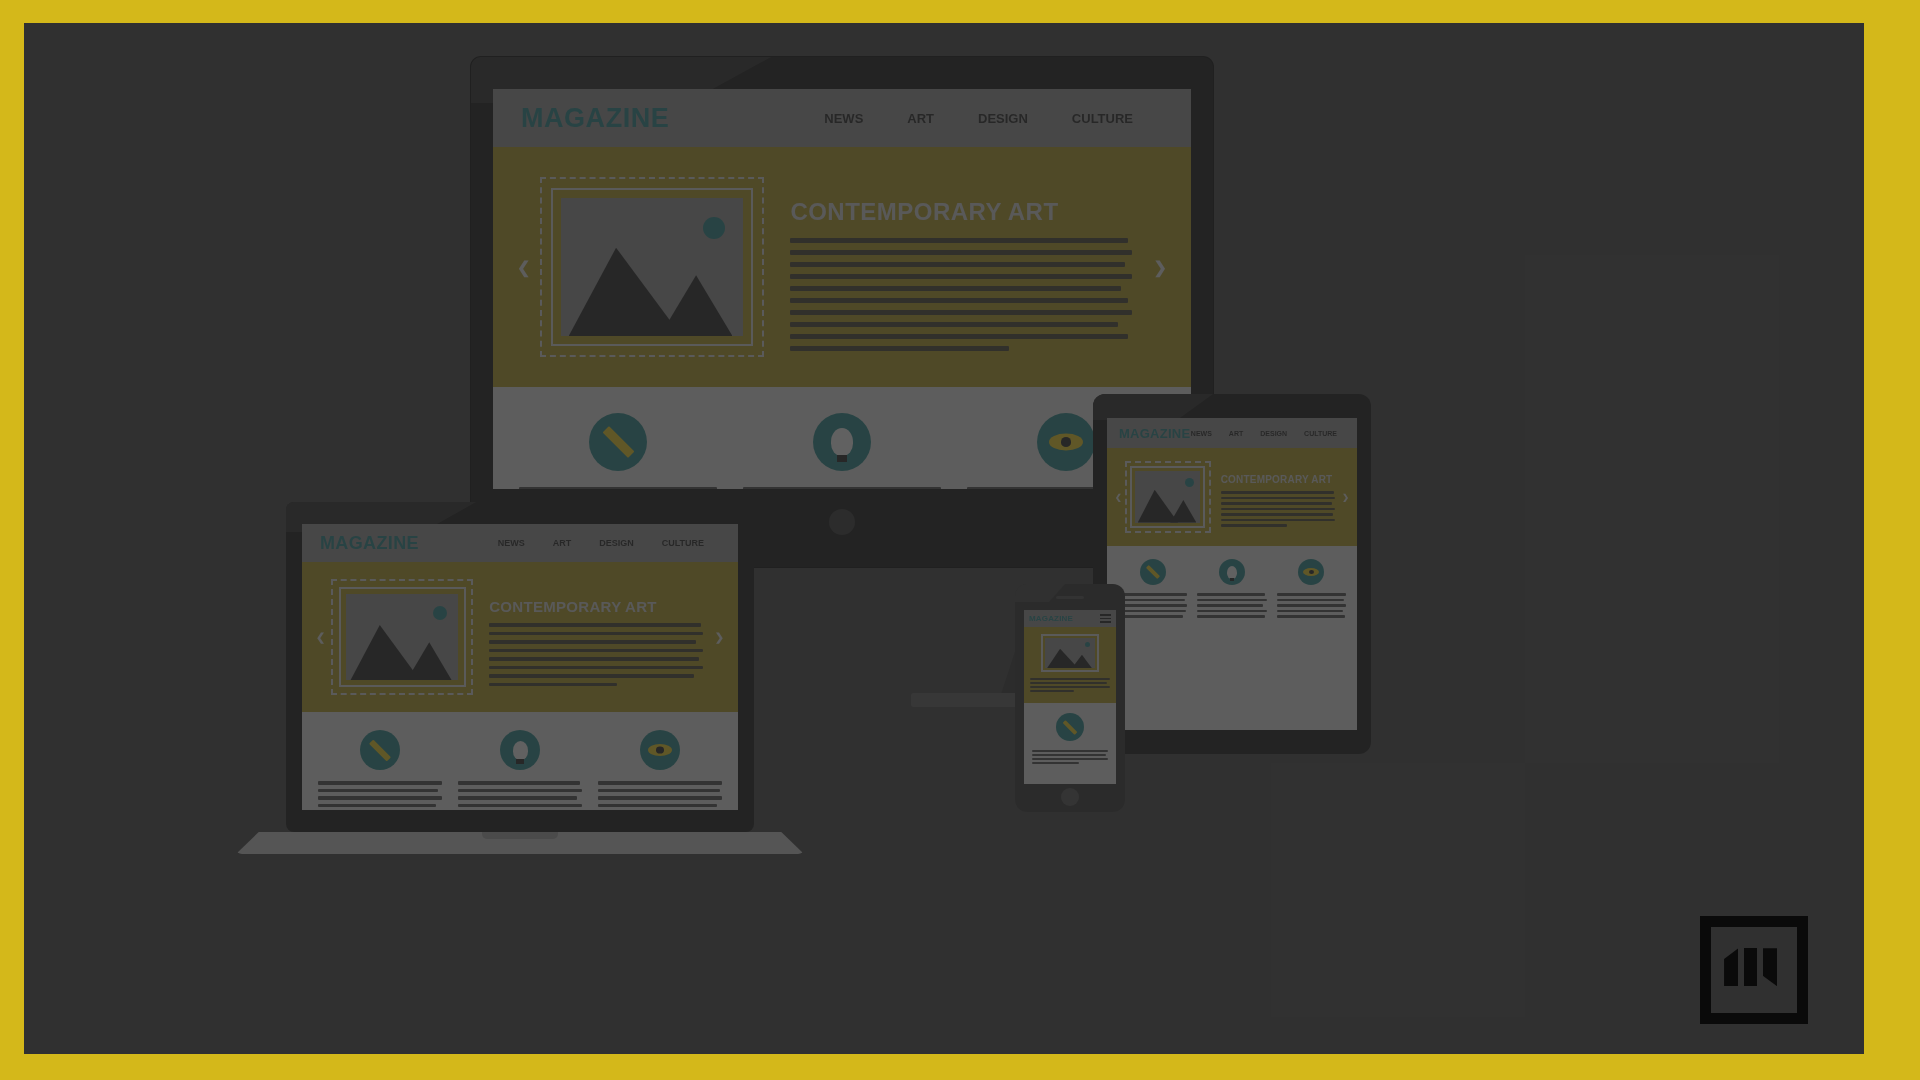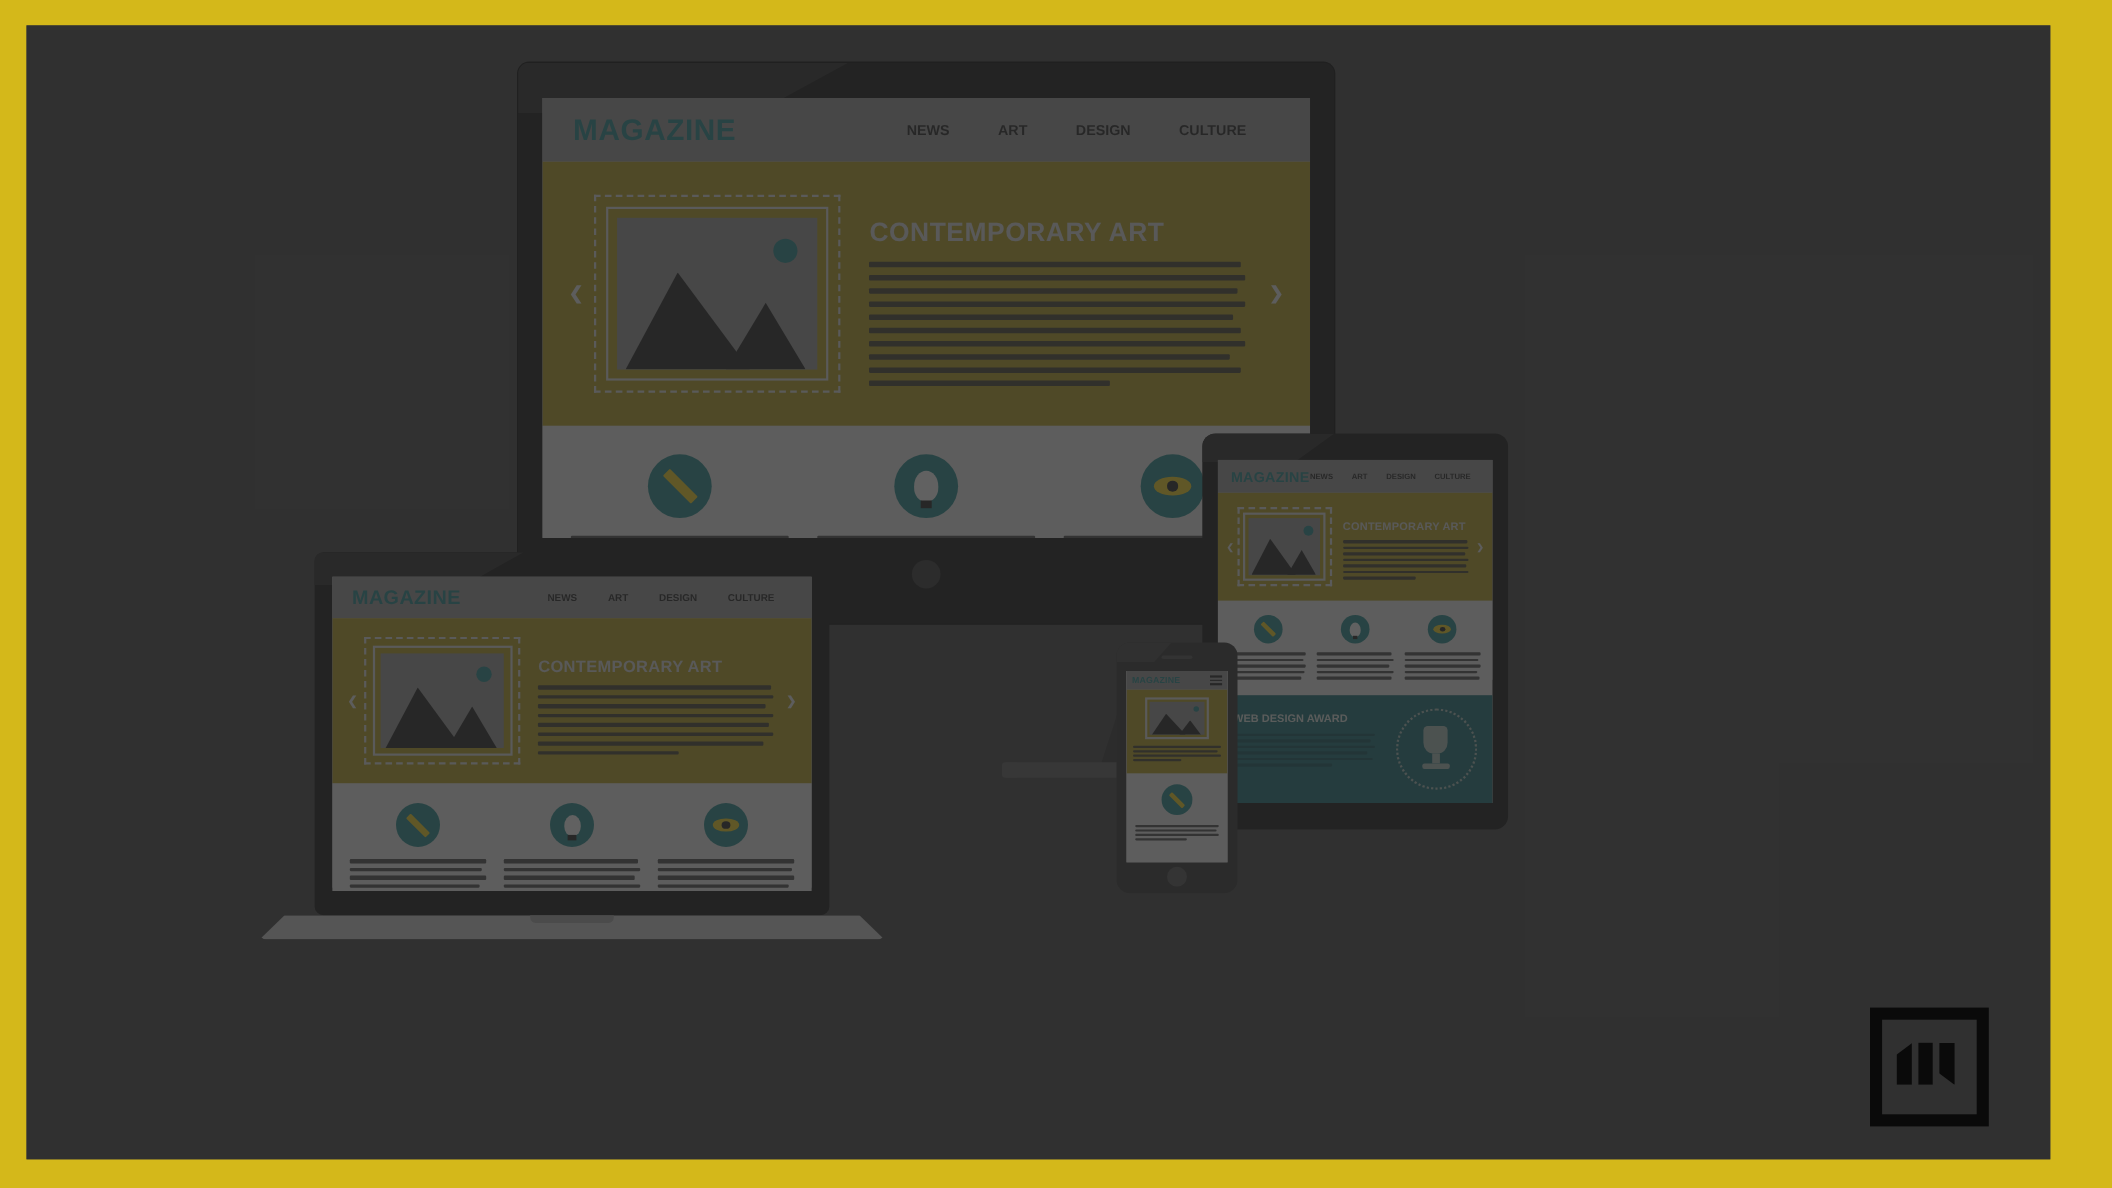--- a/index.html
+++ b/index.html
@@ -430,37 +430,20 @@
                 <div class="lines" style="gap:3px;margin-top:8px;width:100%;">
                   <i style="height:2.5px;width:100%"></i>
                     <i style="height:2.5px;width:97%"></i>
                   <i style="height:2.5px;width:100%"></i>
                     <i style="height:2.5px;width:95%"></i>
                   <i style="height:2.5px;width:99%"></i>
                 </div>
               </div>
             </div>
 
-            <div class="teal" style="height:104px;margin-top:14px;padding:16px 14px;">
-              <div class="tealTitle" style="font-size:10px;margin-bottom:8px;">WEB DESIGN AWARD</div>
-              <div class="lines" style="gap:3px;width:58%;">
-                <i style="height:2.5px;width:100%;background:#0c4a50;"></i>
-                <i style="height:2.5px;width:97%;background:#0c4a50;"></i>
-                <i style="height:2.5px;width:100%;background:#0c4a50;"></i>
-                <i style="height:2.5px;width:95%;background:#0c4a50;"></i>
-                <i style="height:2.5px;width:99%;background:#0c4a50;"></i>
-                <i style="height:2.5px;width:70%;background:#0c4a50;"></i>
-              </div>
-              <div style="position:absolute;right:14px;top:12px;width:74px;height:74px;">
-                <div class="badge" style="inset:0;"></div>
-                <div class="trophy" style="left:34%;top:22%;width:30%;height:34%;border-radius:4px 4px 40% 40%;"></div>
-                <div class="trophy" style="left:44%;top:56%;width:10%;height:12%;"></div>
-                <div class="trophy" style="left:32%;top:68%;width:34%;height:7%;border-radius:2px;"></div>
-              </div>
-            </div>
 
           </div>
         </div>
       </div>
 
       <div id="phone">
         <div class="bezel"></div>
         <div class="corner"></div>
         <div class="spk"></div>
         <div class="screen">

